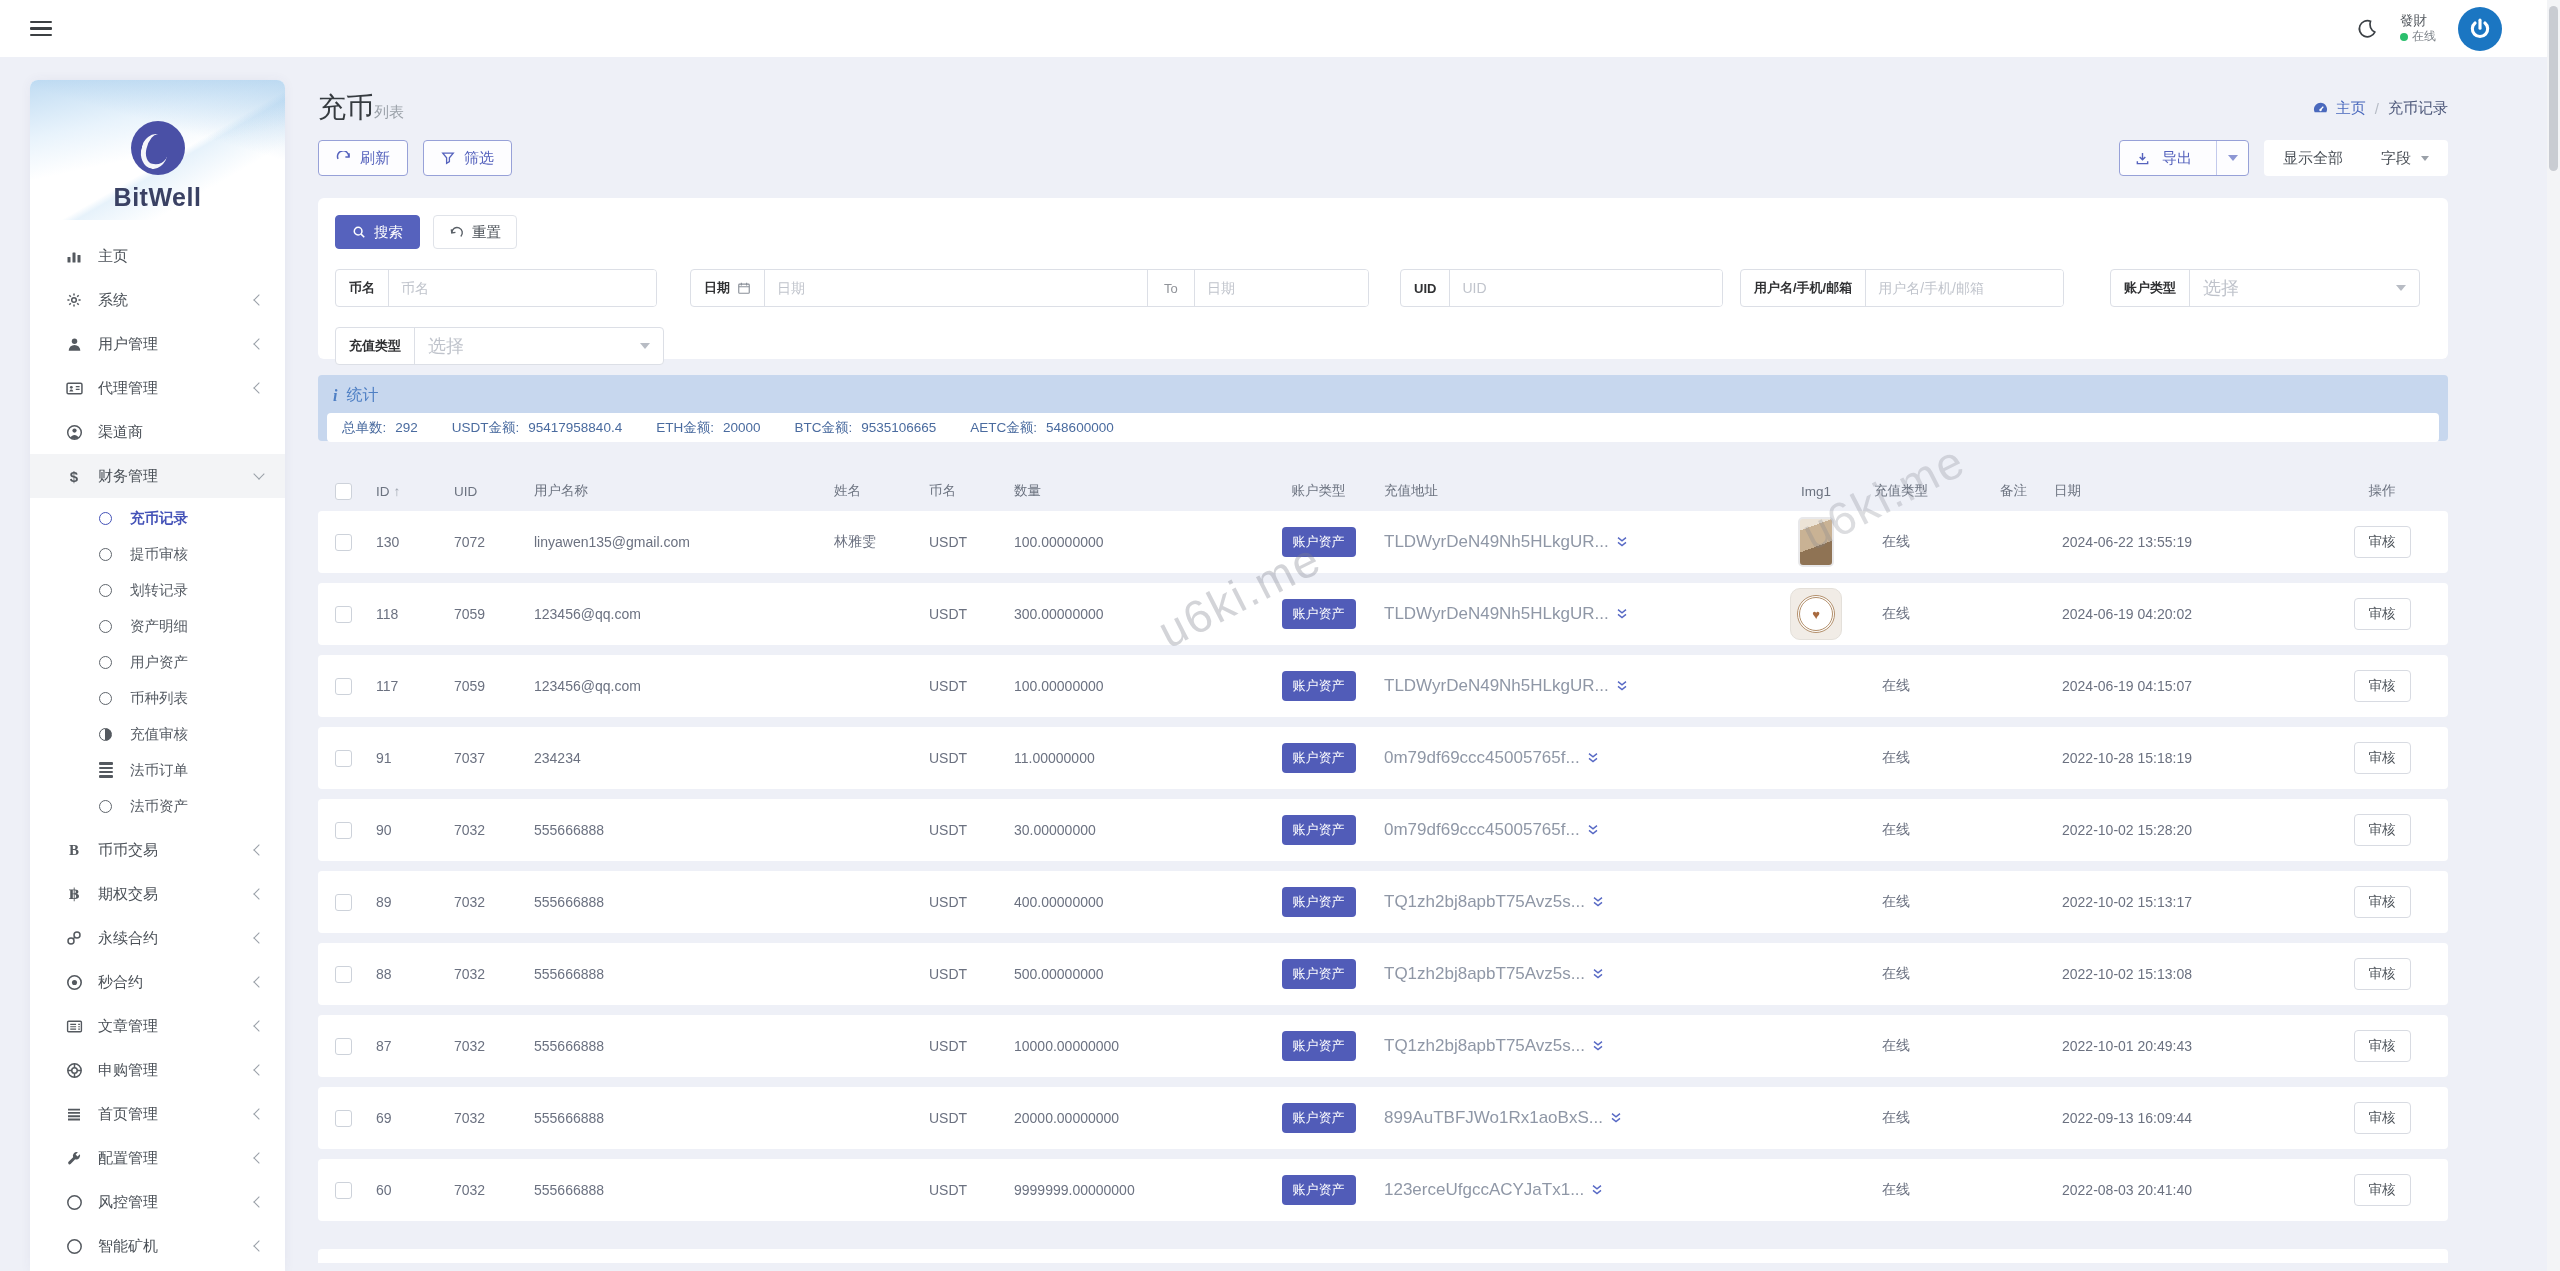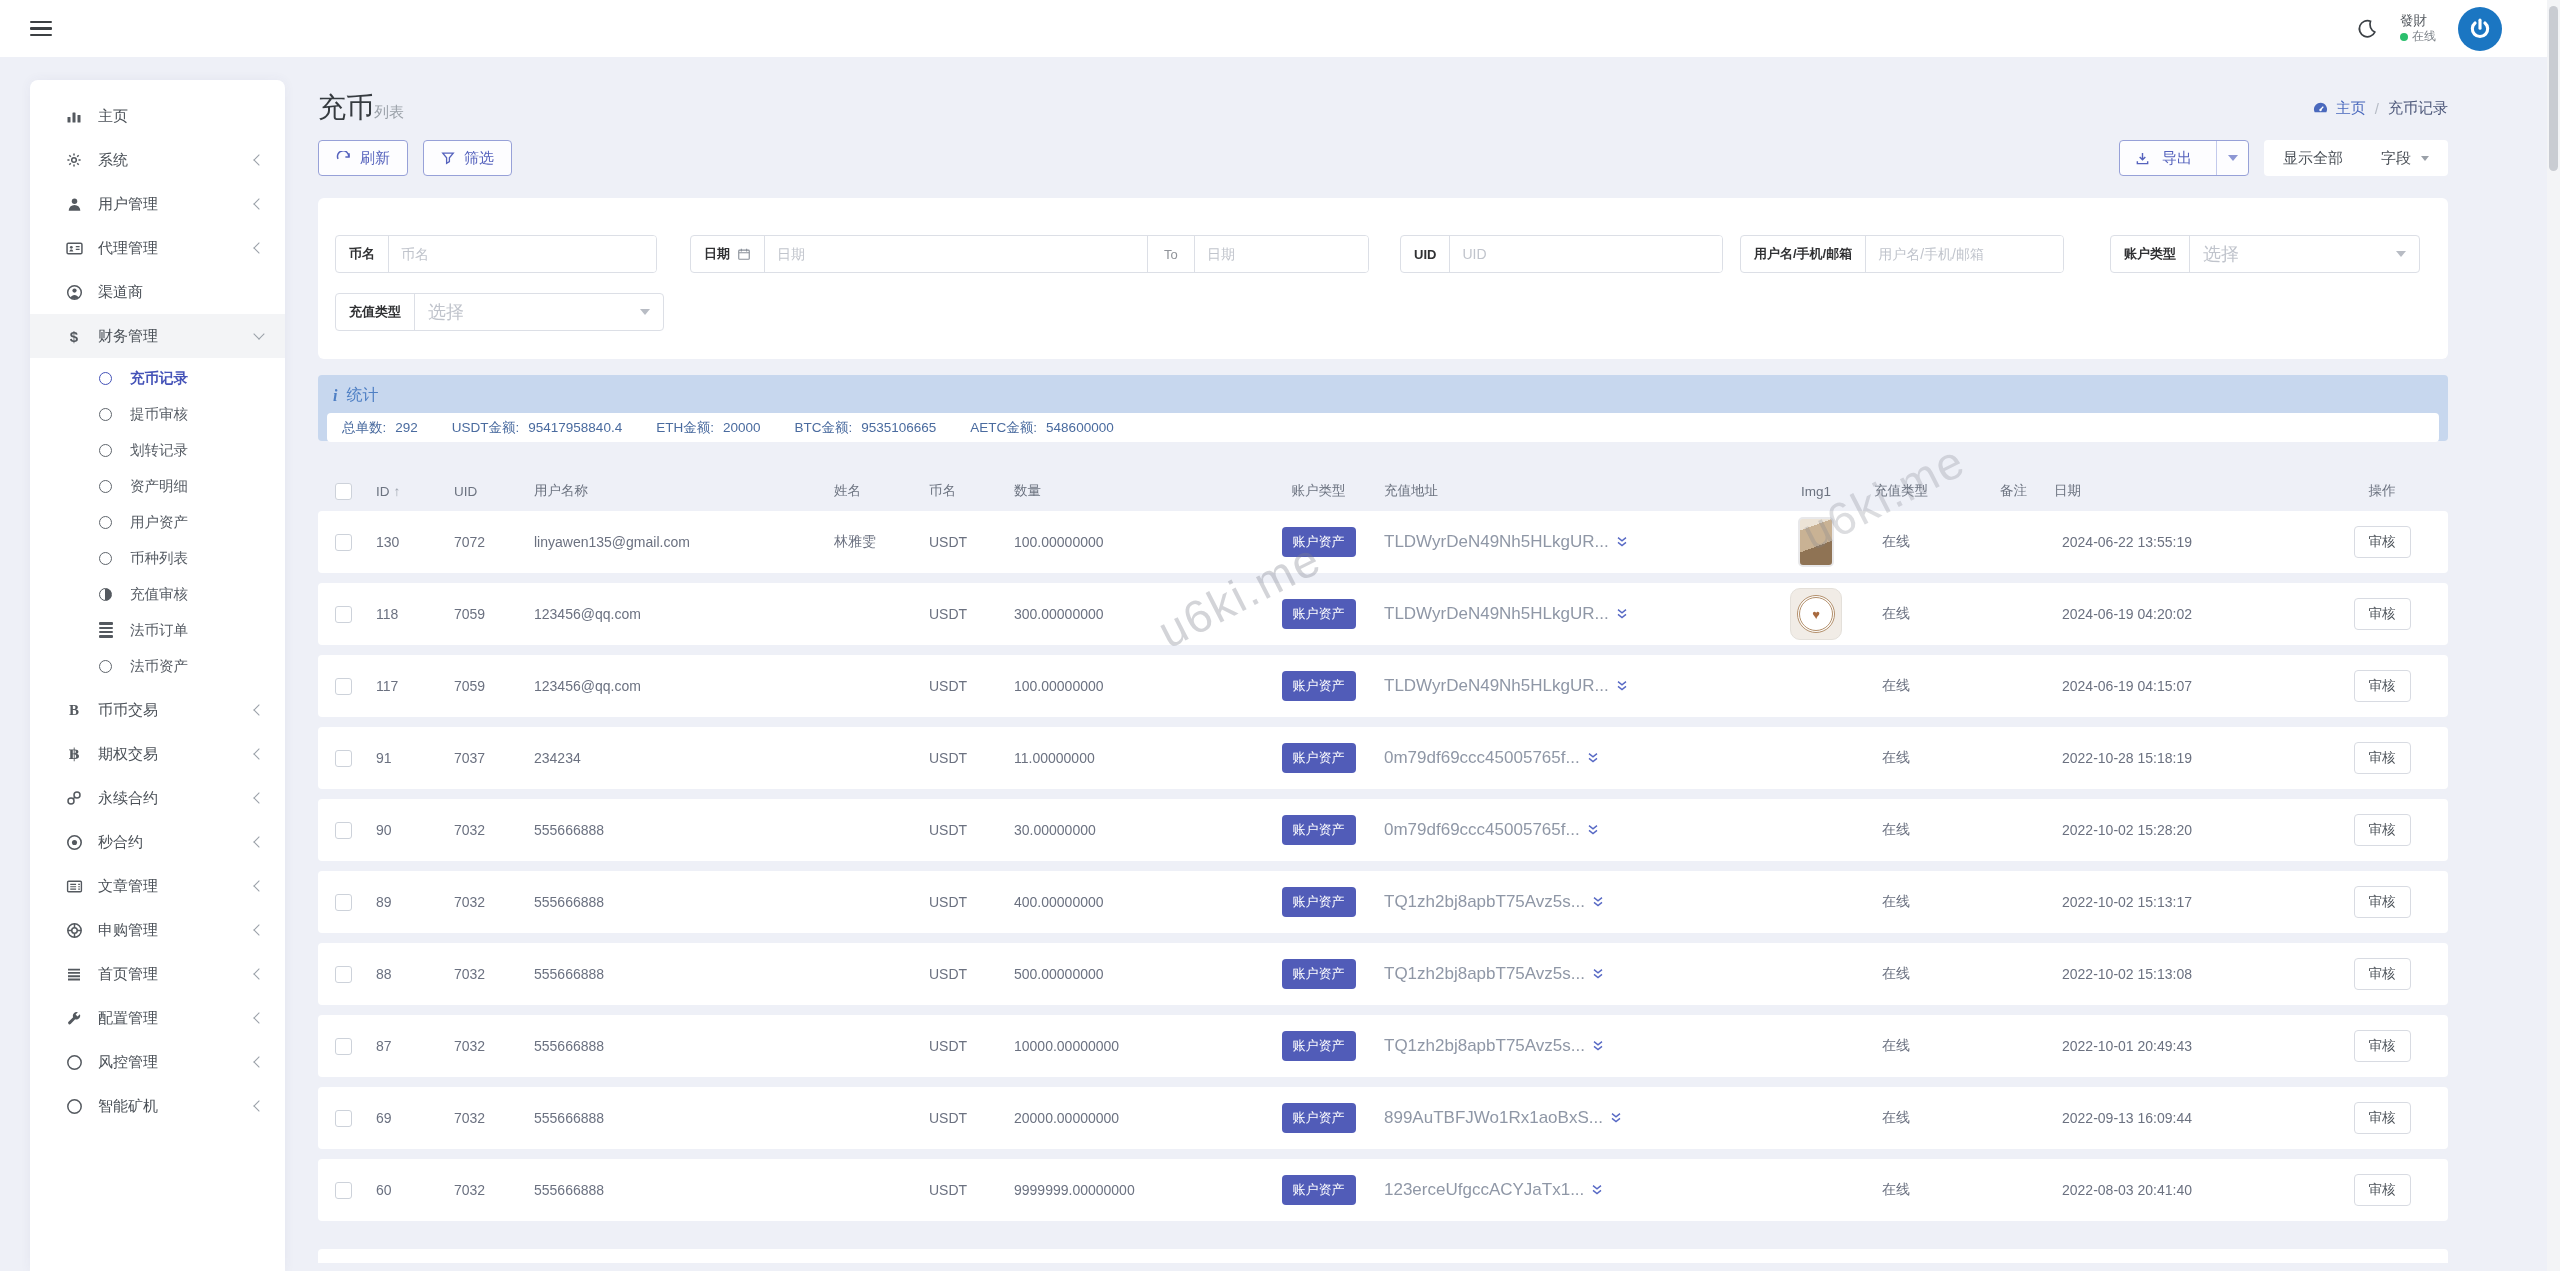--- a/index.html
+++ b/index.html
@@ -154,20 +154,24 @@
           </svg>
       </div>
     </div>
   </div>
 
   <div class="sb-track">
       <div class="sb-thumb"></div>
     </div>
 
   <div class="sidebar">
+    <div class="logo-area">
+      <div class="logo-circle"></div>
+      <div class="brand">BitWell</div>
+    </div>
     <div class="menu">
 
       <div class="mitem">
         <span class="mi">
             <svg width="16" height="16" viewBox="0 0 16 16" fill="#54595f">
               <rect x="1.5" y="9" width="3" height="5.5" rx=".6"></rect>
               <rect x="6.5" y="4.5" width="3" height="10" rx=".6"></rect>
               <rect x="11.5" y="7" width="3" height="7.5" rx=".6"></rect>
             </svg>
           </span>
@@ -445,20 +449,36 @@
             </span>
           <span class="wg-seg">
               <span>字段</span>
               <span class="caret-down"></span>
             </span>
         </div>
       </div>
     </div>
 
     <div class="search-card">
+      <div class="sc-btnrow">
+        <button class="btn-primary">
+          <svg width="14" height="14" viewBox="0 0 16 16" fill="none" stroke="#fff" stroke-width="1.7">
+              <circle cx="7" cy="7" r="4.4"></circle>
+              <path d="M10.4 10.4L14 14"></path>
+            </svg>
+          <span>搜索</span>
+        </button>
+        <button class="btn-plain">
+          <svg width="15" height="15" viewBox="0 0 16 16" fill="none" stroke="#5a6067" stroke-width="1.5">
+              <path d="M12.6 12.2A5.6 5.6 0 103 8.3"></path>
+              <path d="M2.5 4.6l.5 3.9 3.9-.6"></path>
+            </svg>
+          <span>重置</span>
+        </button>
+      </div>
 
       <div class="frow">
         <div class="fgroup" style="width:322px;margin-right:33px">
           <span class="flabel">币名</span>
           <input placeholder="币名" style="">
         </div>
         <div class="fgroup" style="width:679px;margin-right:31px">
           <span class="flabel">
             <span>日期</span>
             <svg width="14" height="14" viewBox="0 0 16 16" fill="none" stroke="#8a9099" stroke-width="1.3">

